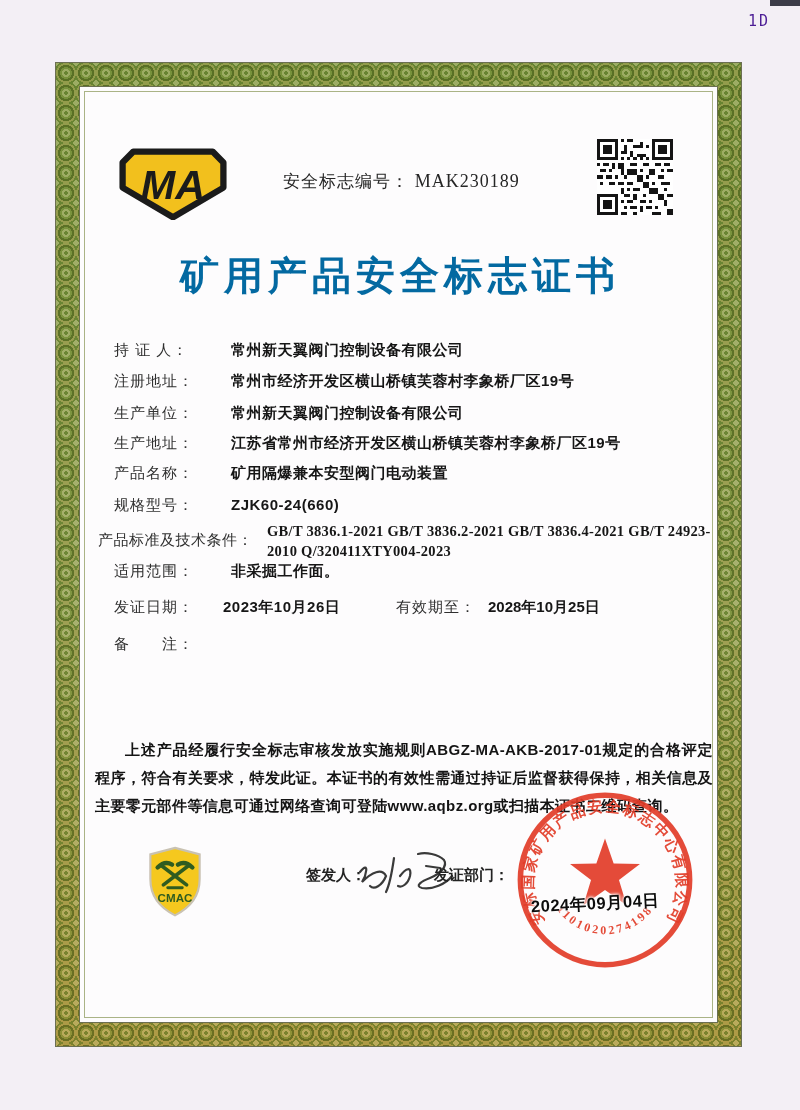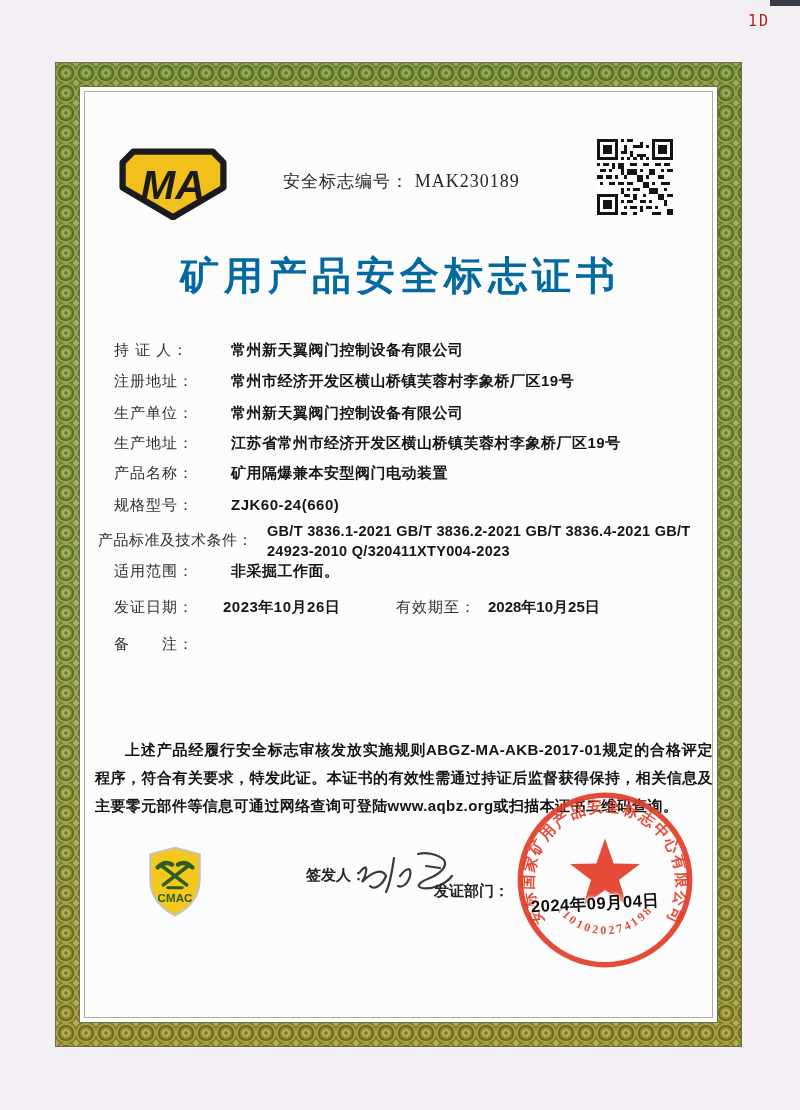--- a/index.html
+++ b/index.html
@@ -5,21 +5,21 @@
   html,body{margin:0;padding:0;}
   body{
     width:800px;height:1110px;position:relative;overflow:hidden;
     background:#f3eff5;
     font-family:"Liberation Sans",sans-serif;
     color:#1c1c1c;
   }
   .abs{position:absolute;}
   
   .corner-mark{left:770px;top:0;width:30px;height:6px;background:#3c3c48;}
-  .pencil-note{left:748px;top:12px;font-size:15px;color:#b91c1c;letter-spacing:2px;font-family:"DejaVu Sans Mono",monospace;}
+  .pencil-note{left:748px;top:12px;font-size:15px;color:#4c1d95;letter-spacing:2px;font-family:"DejaVu Sans Mono",monospace;}
   
   .frame{
     left:55px;top:62px;width:687px;height:985px;box-sizing:border-box;
     border:1px solid #6b6f52;
     background-image:
       repeating-radial-gradient(circle at 10px 10px,#9cb168 0 2px,#ece8d2 2px 4px,#b4c47e 4px 6px,#87974f 6px 8px,#ddd2a0 8px 10px),
       linear-gradient(180deg,#a9bd78 0%,#b5c286 55%,#c9bb6e 100%);
     background-size:20px 20px,100% 100%;
     background-blend-mode:multiply;
   }
@@ -39,35 +39,35 @@
     font-size:39px;letter-spacing:5px;color:#0369a1;
   }
   
   .row{position:absolute;left:16px;top:0;width:800px;height:22px;}
   .row .lab{position:absolute;left:98px;font-size:15px;color:#2f2f2f;letter-spacing:1px;white-space:nowrap;}
   .row .val{position:absolute;left:215px;font-size:15px;font-weight:bold;color:#161616;white-space:nowrap;letter-spacing:0.5px;}
   .std-label{left:98px;top:531px;font-size:15px;color:#2f2f2f;letter-spacing:0.5px;}
   .std-value{
     left:267px;top:521px;width:448px;
     font-size:14.5px;font-weight:bold;color:#161616;line-height:20px;
-    font-family:Liberation Sans, sans-serif;letter-spacing:0.3px;
+    font-family:Liberation Serif, serif;letter-spacing:0.3px;
   }
   .lab2{position:absolute;left:380px;font-size:15px;color:#2f2f2f;letter-spacing:1px;}
   .val2{position:absolute;left:472px;font-size:15px;font-weight:bold;color:#161616;}
   
   .para{
     left:95px;top:736px;width:618px;
     font-size:15px;line-height:28px;font-weight:bold;color:#141414;
     text-align:justify;text-indent:2em;letter-spacing:0.4px;
   }
   
   .cmac{left:146px;top:845px;width:58px;height:74px;}
   .signer{left:306px;top:866px;font-size:15px;font-weight:bold;color:#222;}
   .signature{left:352px;top:842px;width:110px;height:58px;}
-  .dept{left:434px;top:866px;font-size:15px;font-weight:bold;color:#222;margin-top:16px;}
+  .dept{left:434px;top:866px;font-size:15px;font-weight:bold;color:#222;}
   .seal{left:513px;top:788px;width:184px;height:184px;}
   .seal-date{
     left:531px;top:893px;font-size:16.5px;font-weight:bold;color:#0d0d0d;
     letter-spacing:0.5px;transform:rotate(-3deg);
     text-shadow:0 0 3px #fff,0 0 3px #fff,0 0 4px #fff;
   }
 </style>
 </head>
 <body>
 

